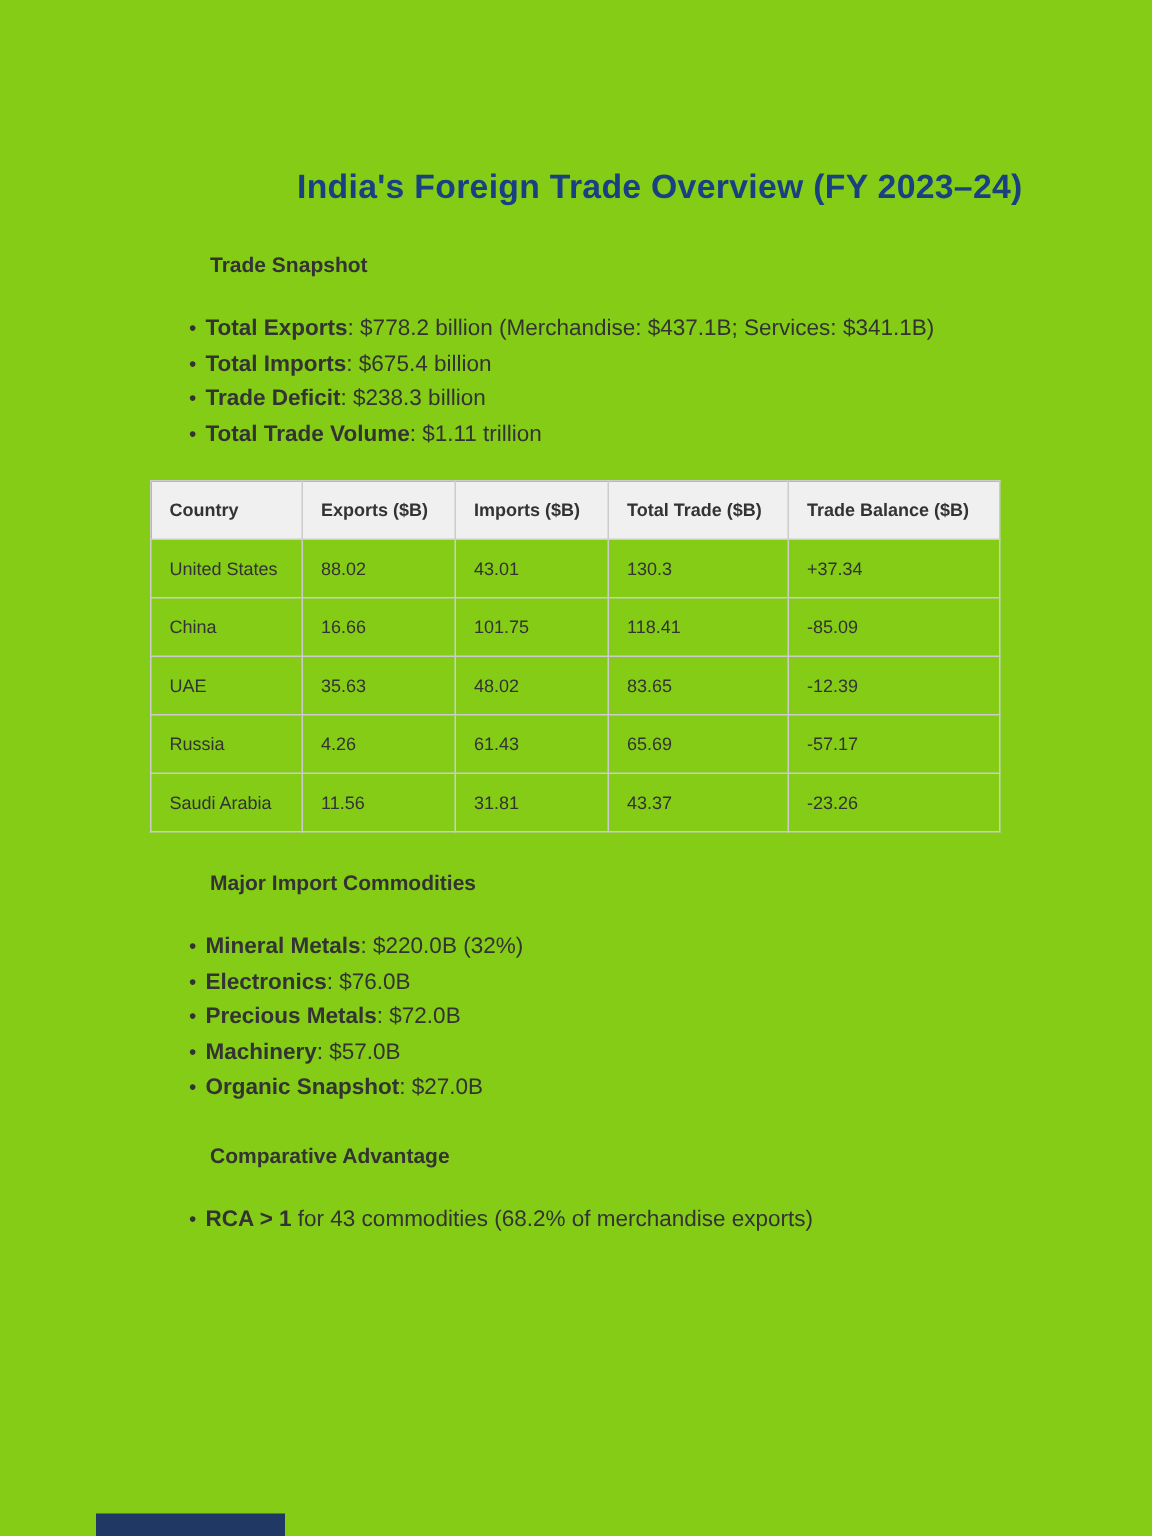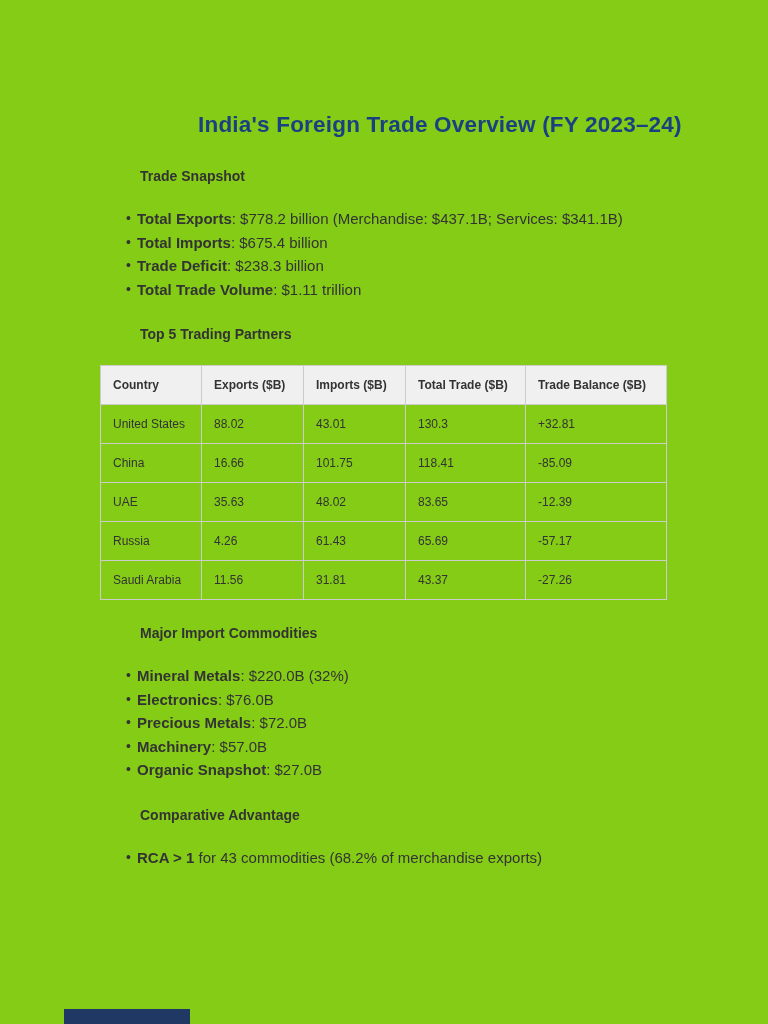--- a/index.html
+++ b/index.html
@@ -99,21 +99,20 @@
       <strong>Total Imports</strong><span>: $675.4 billion</span>
     </li>
     <li>
       <strong>Trade Deficit</strong><span>: $238.3 billion</span>
     </li>
     <li>
       <strong>Total Trade Volume</strong><span>: $1.11 trillion</span>
     </li>
   </ul>
 
-  <h2 class="section-heading">Top 5 Trading Partners</h2>
   <table class="partners-table">
     <colgroup>
         <col class="c1">
         <col class="c2">
         <col class="c3">
         <col class="c4">
         <col class="c5">
       </colgroup>
     <thead>
       <tr>
@@ -123,21 +122,21 @@
         <th>Total Trade ($B)</th>
         <th>Trade Balance ($B)</th>
       </tr>
     </thead>
     <tbody>
       <tr>
         <td>United States</td>
         <td>88.02</td>
         <td>43.01</td>
         <td>130.3</td>
-        <td>+32.81</td>
+        <td>+37.34</td>
       </tr>
       <tr>
         <td>China</td>
         <td>16.66</td>
         <td>101.75</td>
         <td>118.41</td>
         <td>-85.09</td>
       </tr>
       <tr>
         <td>UAE</td>
@@ -151,21 +150,21 @@
         <td>4.26</td>
         <td>61.43</td>
         <td>65.69</td>
         <td>-57.17</td>
       </tr>
       <tr>
         <td>Saudi Arabia</td>
         <td>11.56</td>
         <td>31.81</td>
         <td>43.37</td>
-        <td>-27.26</td>
+        <td>-23.26</td>
       </tr>
     </tbody>
   </table>
 
   <h2 class="section-heading">Major Import Commodities</h2>
   <ul class="bullet-list">
     <li>
       <strong>Mineral Metals</strong><span>: $220.0B (32%)</span>
     </li>
     <li>

